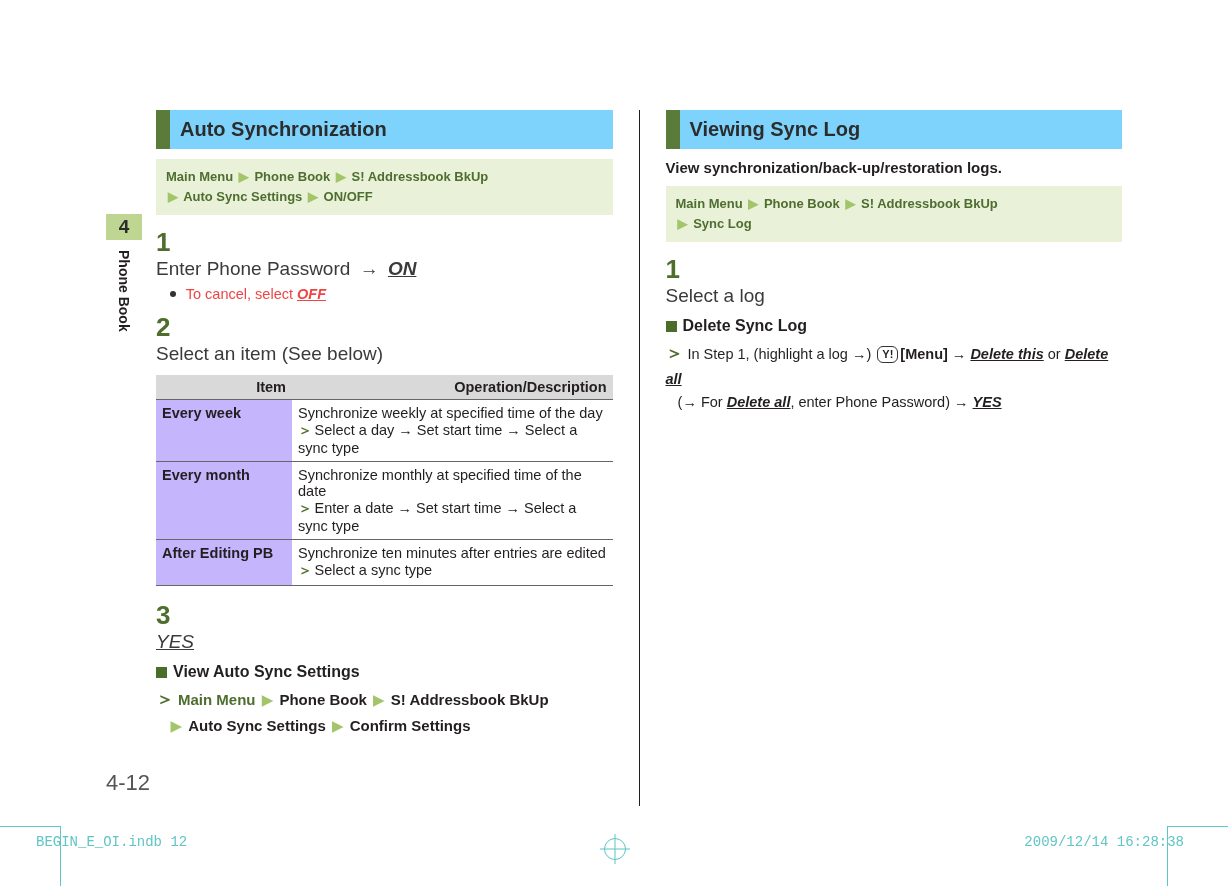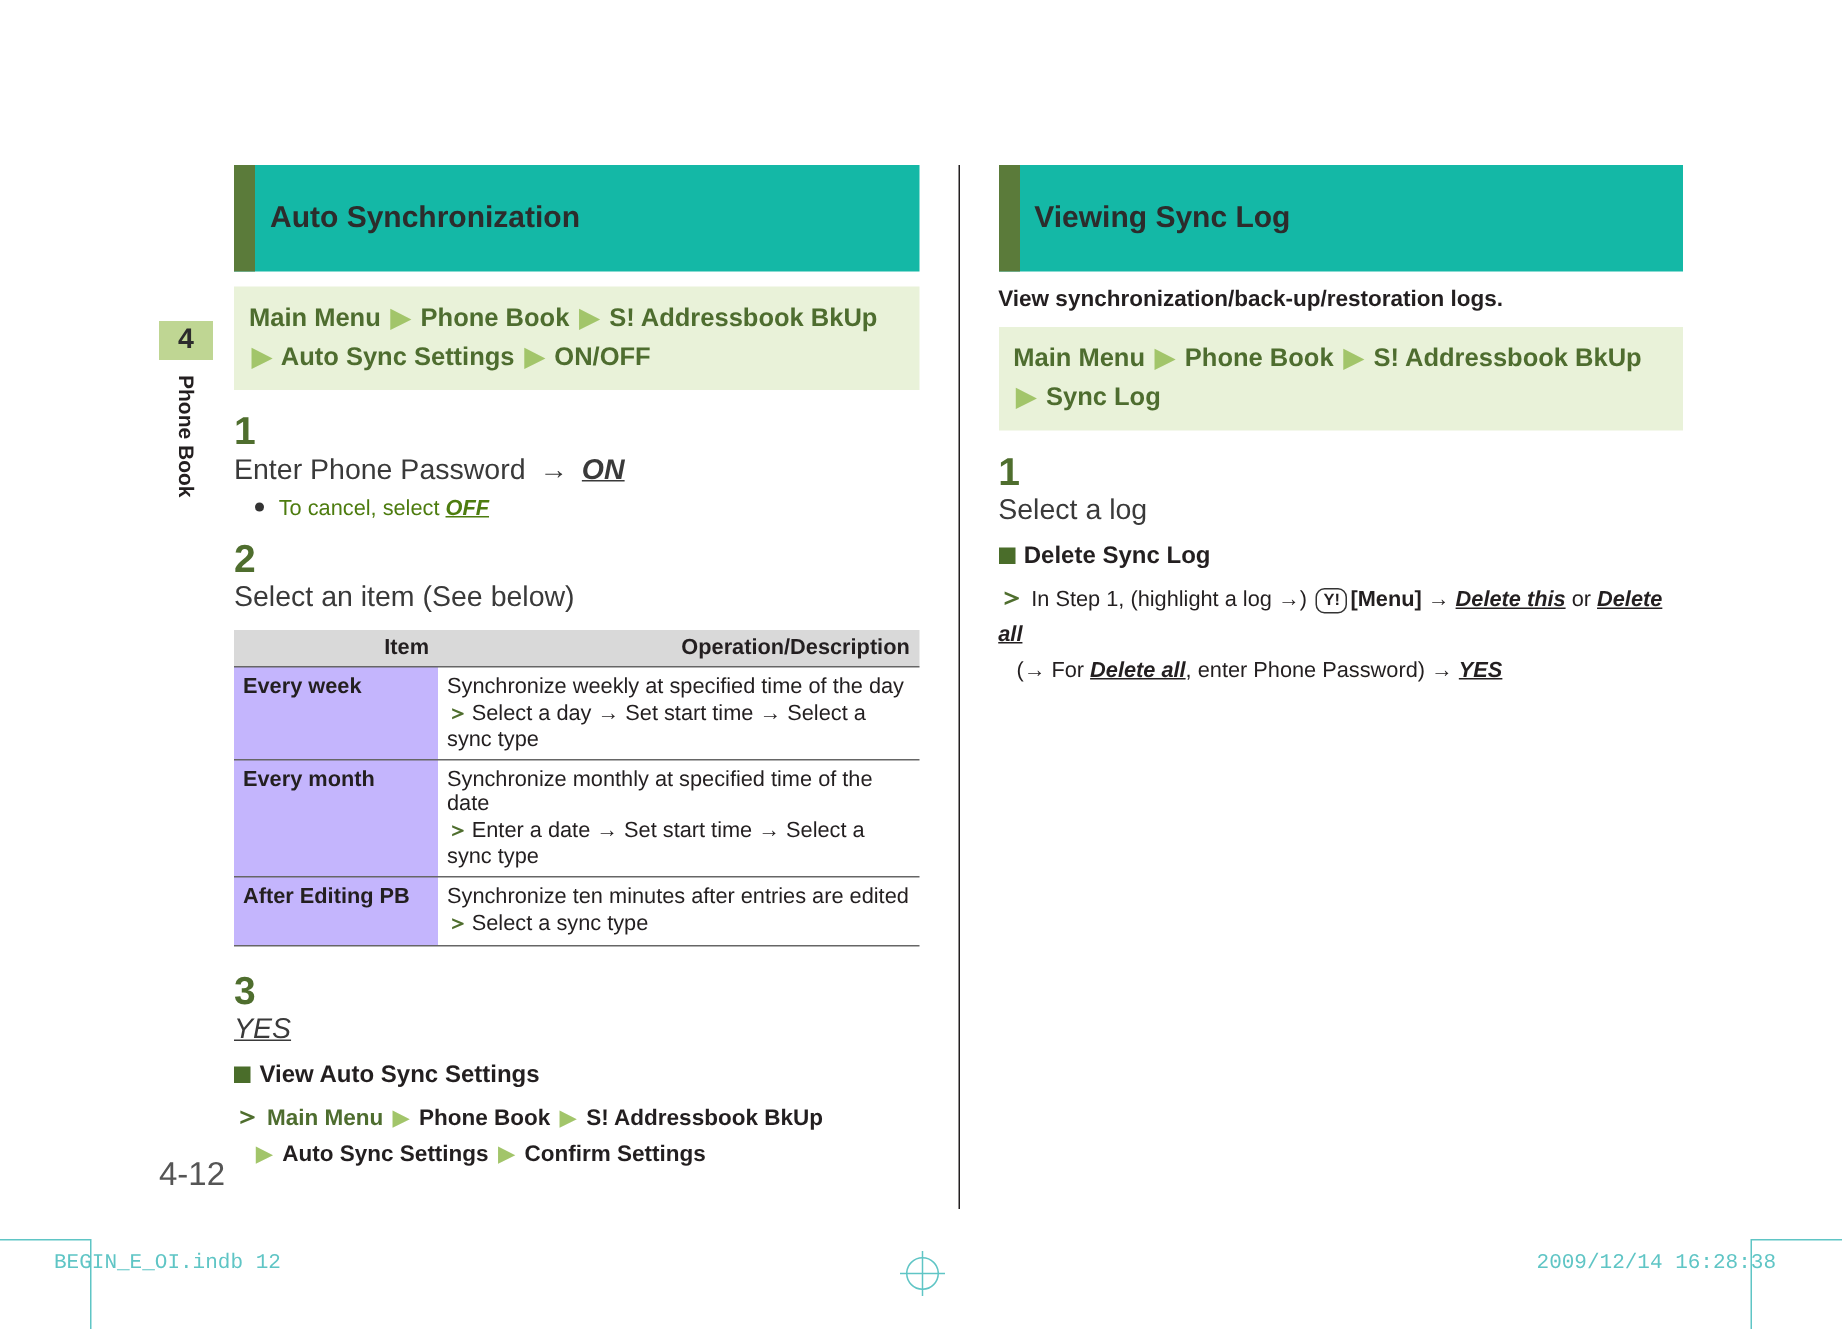--- a/index.html
+++ b/index.html
@@ -42,53 +42,53 @@
   }
   .side-tab .chapter-name {
     writing-mode: vertical-rl;
     font-weight: bold;
     font-size: 14px;
     padding: 10px 10px;
   }
 
   
   .h2 {
-    background: #14b8a6;
+    background: #7dd3fc;
     color: #2c2c2c;
     font-weight: bold;
     font-size: 20px;
-    padding: 24px 10px;
+    padding: 8px 10px;
     border-left: 14px solid #5b7b3a;
     margin-bottom: 10px;
   }
   .nav-box {
     background: #e9f2d9;
     color: #4e6d2f;
     font-weight: bold;
-    font-size: 17px;
+    font-size: 13px;
     padding: 8px 10px;
     margin-bottom: 12px;
     line-height: 1.55;
   }
   .tri { color: #a2c56a; display:inline-block; margin: 0 2px; }
   .arrow { display:inline-block; margin: 0 4px; }
 
   
   .step { margin: 6px 0 10px; }
   .step .num {
     display: inline-block;
     vertical-align: top;
     font-size: 26px;
     font-weight: bold;
     color: #4f6e2e;
     width: 26px;
   }
   .step .body { display: inline-block; vertical-align: top; width: calc(100% - 30px); }
   .step .main { font-size: 19px; font-weight: 300; color: #3a3a3a; }
-  .step .sub { font-size: 14.5px; color: #4d7c0f; margin-top: 6px; }
+  .step .sub { font-size: 14.5px; color: #ef4444; margin-top: 6px; }
   .bullet-dot { display:inline-block; width:6px; height:6px; background:#333; border-radius:50%; margin: 0 6px 2px 14px; vertical-align:middle;}
   .bold { font-weight: bold; }
   .ital { font-style: italic; font-weight: bold; text-decoration: underline; }
 
   
   table { width: 100%; border-collapse: collapse; font-size: 14.5px; margin: 6px 0 14px; }
   th { background: #d9d9d9; font-weight: bold; padding: 4px 6px; text-align: right; border-bottom: 1px solid #666;}
   td { padding: 5px 6px; vertical-align: top; border-bottom: 1px solid #666; }
   td.item { background: #c4b5fd; font-weight: bold; width: 136px; }
   .chev { color: #4f6e2e; font-weight: bold; margin-right: 2px; }

